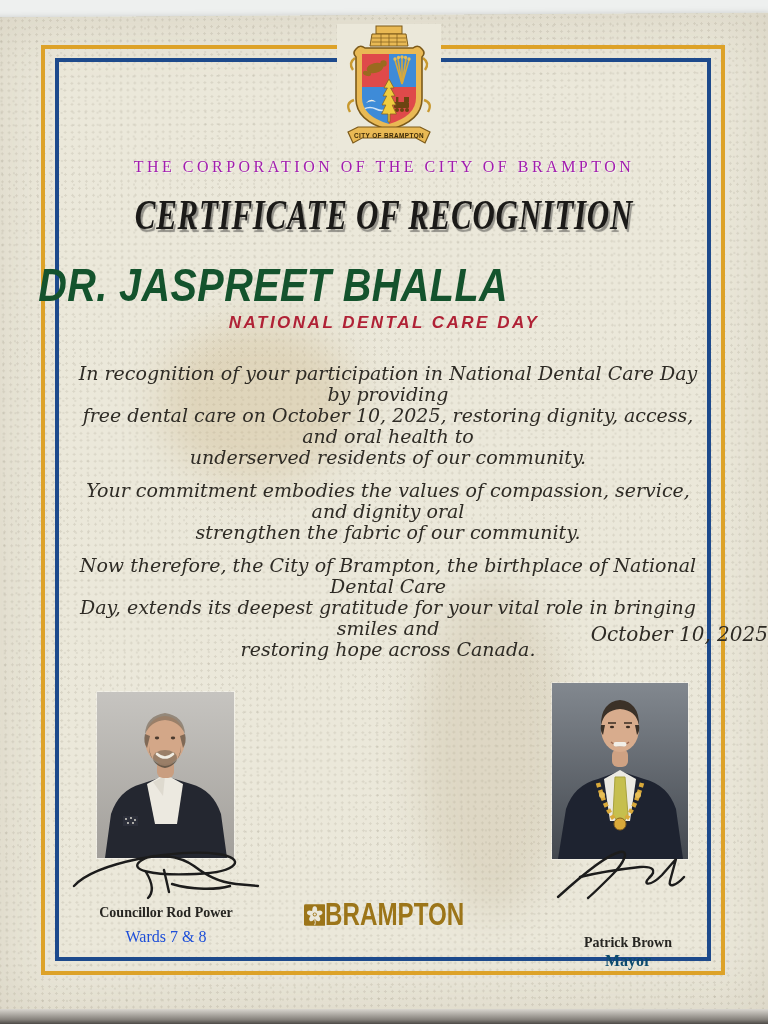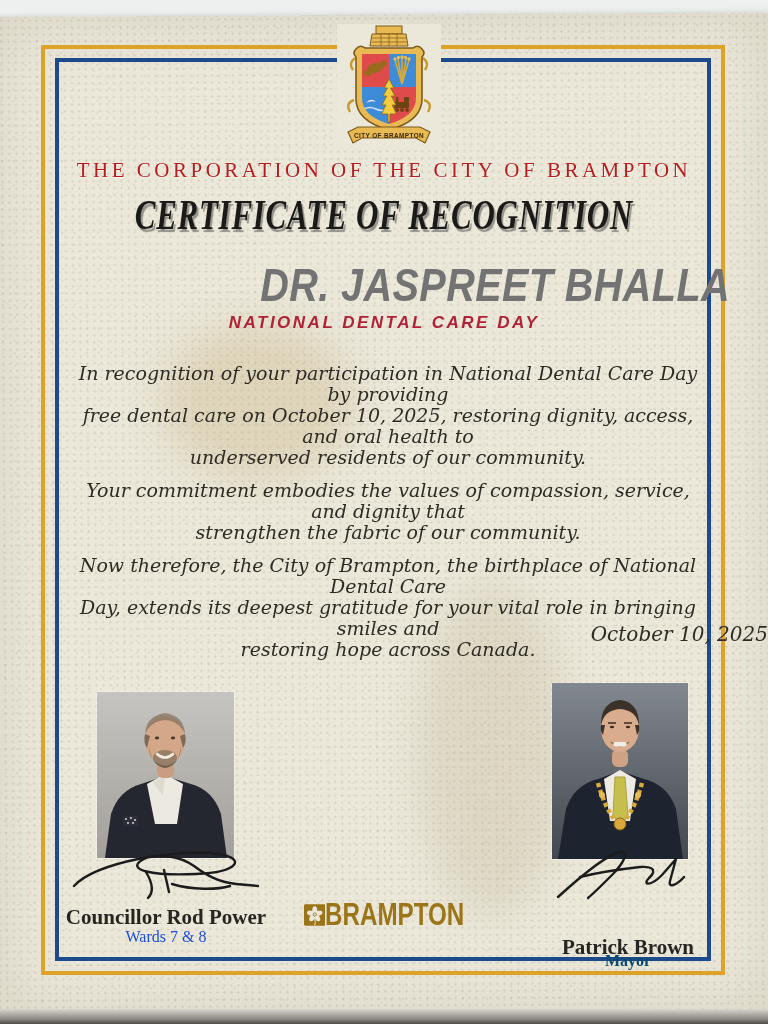--- a/index.html
+++ b/index.html
@@ -34,37 +34,37 @@
   }
   .border-blue{
     position:absolute;left:55px;top:58px;width:656px;height:903px;
     border:4px solid #1d4a8c;box-sizing:border-box;
   }
   
   .crest{position:absolute;left:334px;top:24px;width:110px;height:126px;}
   
   .org-line{
     position:absolute;left:40px;right:40px;top:158px;text-align:center;
-    font-size:21px;letter-spacing:3.5px;color:#b91c1c;font-weight:400;
+    font-size:16px;letter-spacing:3.5px;color:#a21caf;font-weight:400;
     text-shadow:1px 1px 0 rgba(255,255,255,.55);
   }
   .cert-title{
     position:absolute;left:0;right:0;top:190px;text-align:center;
     font-style:italic;font-weight:700;font-size:43px;color:#17171 5;
     color:#1b1a18;white-space:nowrap;
   }
   .cert-title > span{
     display:inline-block;transform:scaleX(.72);transform-origin:50% 50%;
     letter-spacing:1px;
     text-shadow:2.5px 3px 1px rgba(45,45,45,.45);
   }
   .recipient{
-    position:absolute;left:16px;right:0;top:258px;text-align:right;
+    position:absolute;left:0;right:0;top:258px;text-align:left;
     font-family:"Liberation Sans", sans-serif;font-style:italic;font-weight:700;
-    font-size:46px;color:#737373;white-space:nowrap;
+    font-size:46px;color:#14532d;white-space:nowrap;
   }
   .recipient > span{display:inline-block;transform:scaleX(.86);transform-origin:50% 50%;letter-spacing:.5px;}
   .occasion{
     position:absolute;left:0;right:0;top:313px;text-align:center;
     font-family:"Liberation Sans", sans-serif;font-style:italic;font-weight:700;
     font-size:17px;letter-spacing:2.5px;color:#b02236;
   }
   
   .body-text{
     position:absolute;left:66px;right:58px;top:363px;text-align:center;
@@ -78,21 +78,21 @@
     font-size:20px;color:#2e2b25;padding-left:6px;
   }
   
   .photo{position:absolute;box-shadow:0 0 0 1px rgba(255,255,255,.35);}
   .photo-left{left:97px;top:692px;width:137px;height:166px;}
   .photo-right{left:552px;top:683px;width:136px;height:176px;}
   .sig{position:absolute;}
   .sig-left{left:68px;top:846px;width:198px;height:62px;}
   .sig-right{left:550px;top:845px;width:150px;height:58px;}
   .signer-name{
-    position:absolute;text-align:center;font-weight:700;font-size:21px;color:#262521;
+    position:absolute;text-align:center;font-weight:700;font-size:14px;color:#262521;
   }
   .signer-role{
     position:absolute;text-align:center;font-size:16px;color:#1d4ed8;
   }
   .name-left{left:58px;width:216px;top:905px;}
   .role-left{left:58px;width:216px;top:928px;}
   .name-right{left:540px;width:176px;top:903px;margin-top:32px;}
   .role-right{left:540px;width:176px;top:952px;font-weight:700;color:#0c4a6e;}
   
   .footer-logo{
@@ -195,21 +195,21 @@
 </div>
 <div class="recipient">
   <span>DR. JASPREET BHALLA</span>
 </div>
 <div class="occasion">NATIONAL DENTAL CARE DAY</div>
 
 <div class="body-text">
   <p>In recognition of your participation in National Dental Care Day by providing
 free dental care on October 10, 2025, restoring dignity, access, and oral health to
 underserved residents of our community.</p>
-  <p>Your commitment embodies the values of compassion, service, and dignity that
+  <p>Your commitment embodies the values of compassion, service, and dignity oral
 strengthen the fabric of our community.</p>
   <p>Now therefore, the City of Brampton, the birthplace of National Dental Care
 Day, extends its deepest gratitude for your vital role in bringing smiles and
 restoring hope across Canada.</p>
 </div>
 <div class="cert-date">October 10, 2025</div>
 
 <div class="photo photo-left">
   <svg viewBox="0 0 137 166" width="137" height="166">
     <defs>

